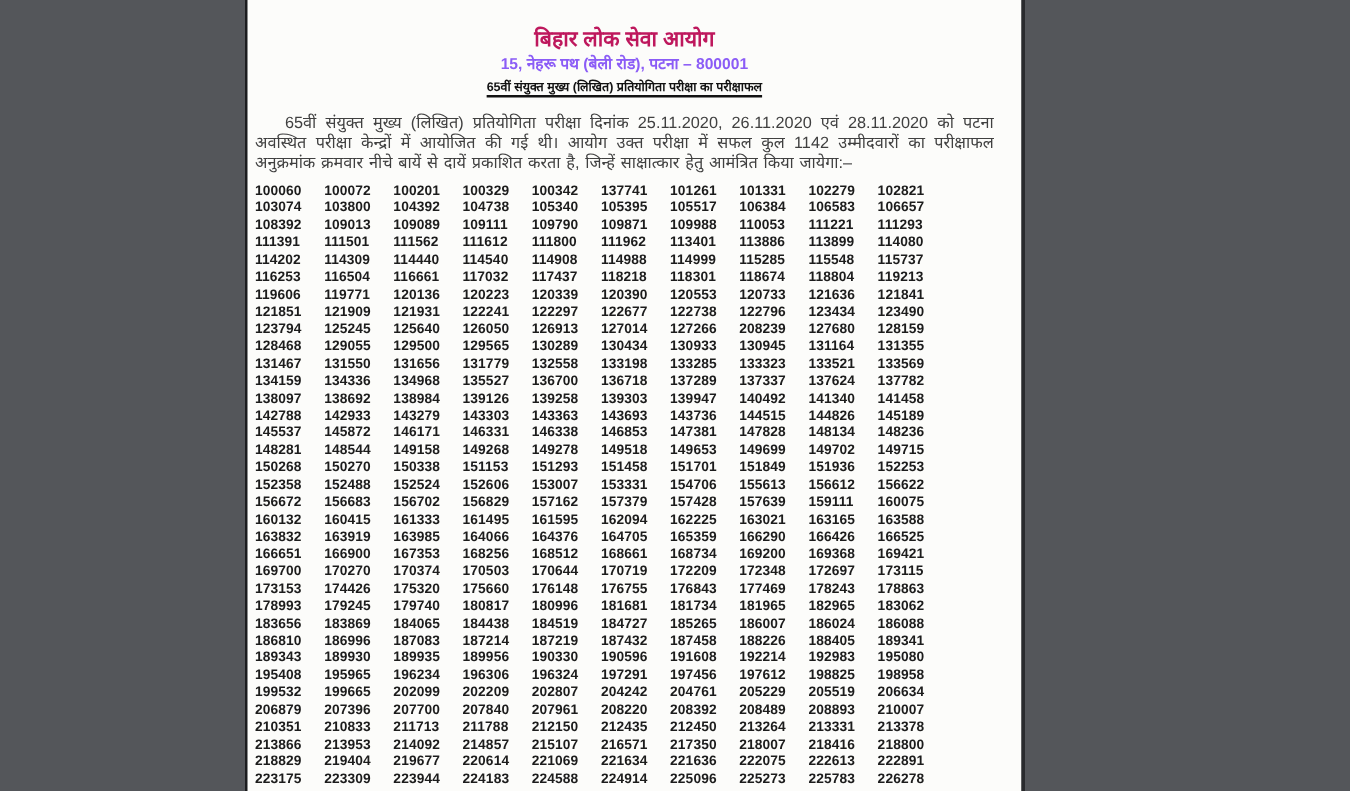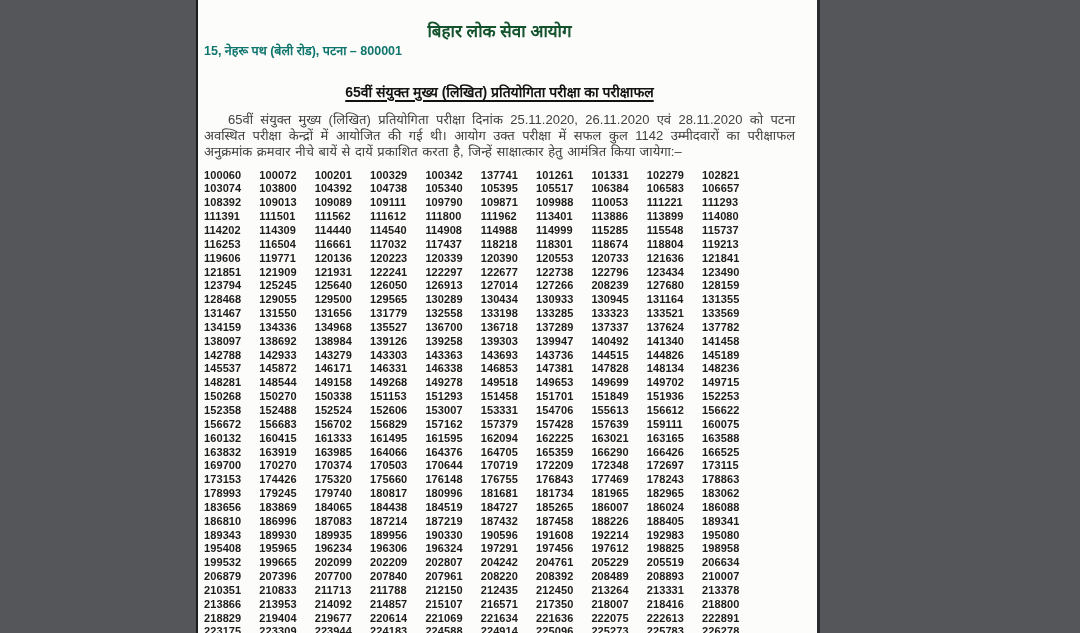--- a/index.html
+++ b/index.html
@@ -28,33 +28,34 @@
     top: 0;
     width: 591px;
     color: #1a1a1a;
   }
   .org-name {
     margin-top: 22px;
     text-align: center;
     font-size: 17px;
     line-height: 19px;
     font-weight: bold;
-    color: #14532d;
+    color: #be185d;
   }
   .address-line {
     margin-top: 3px;
+    text-align: center;
     font-size: 12.5px;
     line-height: 14px;
     font-weight: bold;
-    color: #0f766e;
+    color: #8b5cf6;
   }
   .doc-title {
-    margin-top: 26px;
+    margin-top: 4px;
     text-align: center;
-    font-size: 14px;
+    font-size: 10px;
     line-height: 17px;
     font-weight: bold;
     color: #121212;
   }
   .doc-title span {
     text-decoration: underline;
     text-decoration-thickness: 1.5px;
     text-underline-offset: 3px;
   }
   .intro-para {
@@ -343,20 +344,32 @@
             <span class="cell">163985</span>
             <span class="cell">164066</span>
             <span class="cell">164376</span>
             <span class="cell">164705</span>
             <span class="cell">165359</span>
             <span class="cell">166290</span>
             <span class="cell">166426</span>
             <span class="cell">166525</span>
           </div>
           <div class="grid-row">
+            <span class="cell">166651</span>
+            <span class="cell">166900</span>
+            <span class="cell">167353</span>
+            <span class="cell">168256</span>
+            <span class="cell">168512</span>
+            <span class="cell">168661</span>
+            <span class="cell">168734</span>
+            <span class="cell">169200</span>
+            <span class="cell">169368</span>
+            <span class="cell">169421</span>
+          </div>
+          <div class="grid-row">
             <span class="cell">169700</span>
             <span class="cell">170270</span>
             <span class="cell">170374</span>
             <span class="cell">170503</span>
             <span class="cell">170644</span>
             <span class="cell">170719</span>
             <span class="cell">172209</span>
             <span class="cell">172348</span>
             <span class="cell">172697</span>
             <span class="cell">173115</span>

